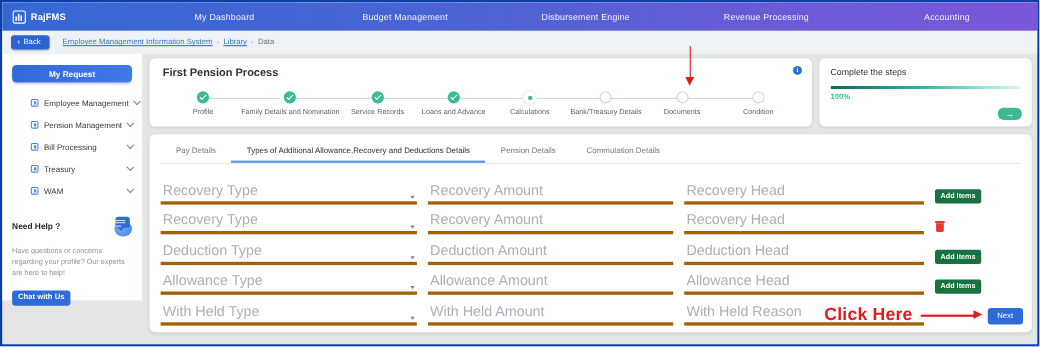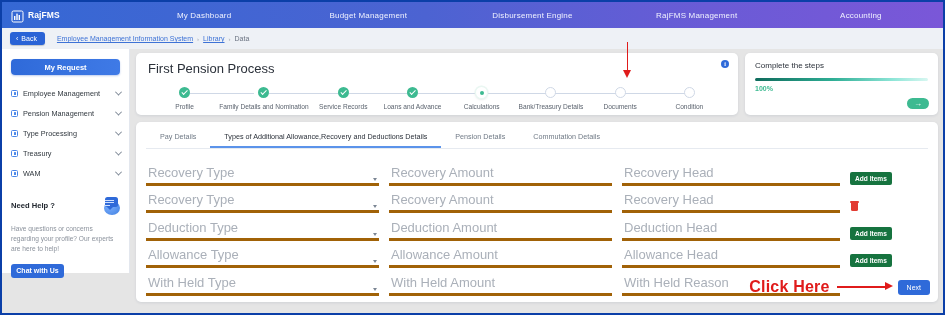--- a/index.html
+++ b/index.html
@@ -60,21 +60,21 @@
   .myreq-btn {
     margin: 10px 9px 0 9px; height: 16px; border-radius: 4px;
     background: linear-gradient(90deg, #2f6ad9, #3f7ae6);
     color: #fff; font-size: 7.5px; font-weight: bold;
     display: flex; align-items: center; justify-content: center; cursor: pointer;
     box-shadow: 0 1px 2px rgba(40,90,200,.3);
   }
   .menu { margin-top: 8px; }
   .menu-item {
     height: 20px; display: flex; align-items: center; gap: 5px;
-    padding: 0 8px 0 9px; cursor: pointer;
+    padding: 0 8px 0 26px; cursor: pointer;
   }
   .mi-icon {
     width: 7px; height: 7px; border: 1px solid #4a86e8; border-radius: 1.5px;
     position: relative; flex: 0 0 auto;
   }
   .mi-icon::after {
     content: ""; position: absolute; left: 1.5px; top: 1.5px;
     width: 2.5px; height: 2.5px; background: #4a86e8; border-radius: .5px;
   }
   .mi-label { flex: 1; font-size: 7.3px; color: #31383f; white-space: nowrap; }
@@ -112,21 +112,21 @@
   }
 
   
   .main { position: absolute; left: 128px; top: 0; right: 0; height: 266px; padding: 4px 5px 0 6px; }
   .row-top { display: flex; gap: 7px; align-items: flex-start; }
 
   .card {
     background: #fff; border-radius: 5px; box-shadow: 0 1px 3px rgba(30,50,90,.10);
   }
   .stepper-card { flex: 1; position: relative; padding: 8px 12px 8px 12px; height: 62px; }
-  .panel-title { font-size: 13px; font-weight: normal; color: #2b313a; }
+  .panel-title { font-size: 10px; font-weight: bold; color: #2b313a; }
   .info-icon {
     position: absolute; right: 9px; top: 7px; width: 8px; height: 8px; border-radius: 50%;
     background: #2f6ad9; color: #fff; font-size: 6px; font-weight: bold;
     display: flex; align-items: center; justify-content: center; cursor: pointer;
     font-family: "Liberation Serif", serif;
   }
   .steps { display: flex; margin-top: 11px; padding: 0 2px; }
   .step { flex: 1; position: relative; display: flex; flex-direction: column; align-items: center; cursor: pointer; }
   .step-line {
     position: absolute; top: 5.5px; height: 1.2px; background: #cfd8e6;
@@ -233,21 +233,21 @@
           <rect x="5.3" y="3.6" width="1.4" height="6.4" fill="#ffffff"></rect>
           <rect x="7.6" y="5" width="1.4" height="5" fill="#ffffff"></rect>
         </svg>
       </span>
       <span class="brand-name">RajFMS</span>
     </div>
     <div class="navlinks">
       <div class="navlink">My Dashboard</div>
       <div class="navlink">Budget Management</div>
       <div class="navlink">Disbursement Engine</div>
-      <div class="navlink">RajFMS Management</div>
+      <div class="navlink">Revenue Processing</div>
       <div class="navlink">Accounting</div>
     </div>
   </div>
 
   <div class="crumbbar">
     <div class="back-btn">
       <span>‹</span>
       <span>Back</span>
     </div>
     <div class="crumbs">
@@ -270,21 +270,21 @@
           <span class="mi-label">Employee Management</span>
           <span class="chev"></span>
         </div>
         <div class="menu-item">
           <span class="mi-icon"></span>
           <span class="mi-label">Pension Management</span>
           <span class="chev"></span>
         </div>
         <div class="menu-item">
           <span class="mi-icon"></span>
-          <span class="mi-label">Type Processing</span>
+          <span class="mi-label">Bill Processing</span>
           <span class="chev"></span>
         </div>
         <div class="menu-item">
           <span class="mi-icon"></span>
           <span class="mi-label">Treasury</span>
           <span class="chev"></span>
         </div>
         <div class="menu-item">
           <span class="mi-icon"></span>
           <span class="mi-label">WAM</span>

